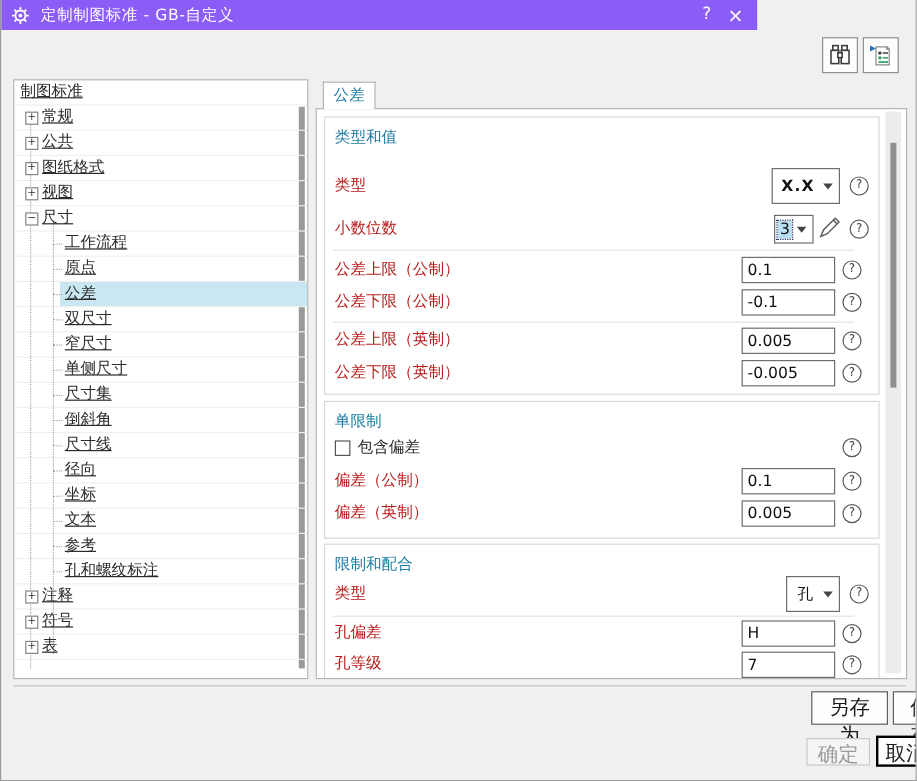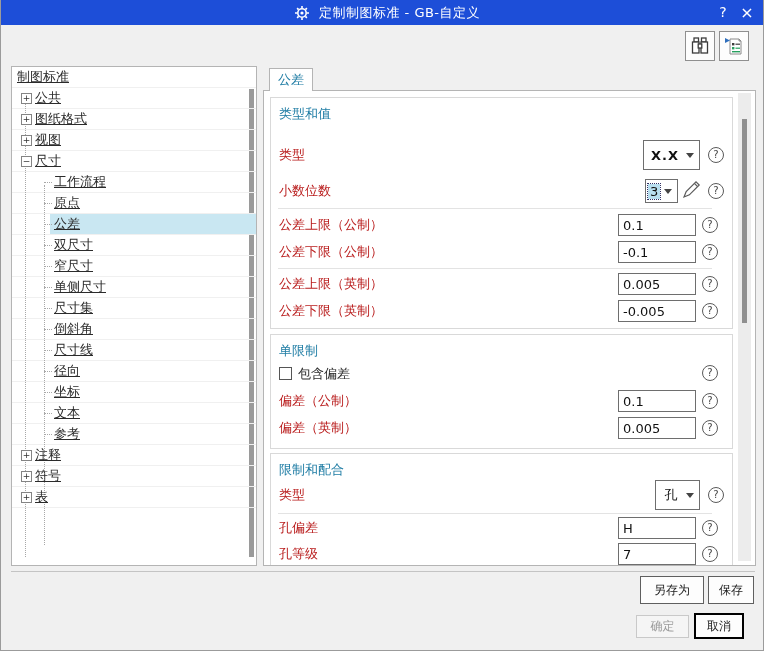--- a/index.html
+++ b/index.html
@@ -1,21 +1,21 @@
 <!DOCTYPE html>
 <html><head>
 <meta charset="utf-8">
 <style>
   html,body{margin:0;padding:0;}
   body{font-family:"DejaVu Sans","Liberation Sans",sans-serif;background:#dcdcdc;}
   .dialog{position:relative;width:764px;height:651px;background:#f0f0f0;overflow:hidden;
           border-left:1px solid #9b9b9b;border-right:1px solid #9b9b9b;border-bottom:1px solid #9b9b9b;box-sizing:border-box;}
   
-  .titlebar{position:absolute;left:0;top:0;width:764px;height:25px;background:#1d4ed8;color:#fff;
-            display:flex;align-items:center;justify-content:center;}
+  .titlebar{position:absolute;left:0;top:0;width:630px;height:25px;background:#8b5cf6;color:#fff;
+            display:flex;align-items:center;}
   .titlebar .gear{margin-left:8px;width:16px;height:16px;flex:0 0 auto;}
   .titlebar .ttl{margin-left:9px;font-size:13px;letter-spacing:.5px;}
   .titlebar .tbtn{position:absolute;top:0;width:24px;height:25px;text-align:center;line-height:25px;
                   font-size:14px;color:#fff;cursor:pointer;}
   .tbtn.help{right:30px;}
   .tbtn.close{right:6px;font-size:16px;}
   
   .toolbtn{position:absolute;width:30px;height:30px;background:#fdfdfd;border:1px solid #8f8f8f;
            box-sizing:border-box;display:flex;align-items:center;justify-content:center;cursor:pointer;}
   
@@ -61,21 +61,21 @@
         box-sizing:border-box;display:flex;align-items:center;cursor:pointer;}
   .spin .sval{margin-left:2px;padding:0 2px;font-size:13px;color:#111;background:#b8dff0;outline:1px dotted #336;}
   .spin .arr{width:0;height:0;border-left:4px solid transparent;border-right:4px solid transparent;
              border-top:5px solid #444;margin-left:4px;}
   .pencil{position:absolute;left:410px;width:20px;height:20px;cursor:pointer;}
   .panel-sb{position:absolute;left:474px;top:2px;width:13px;height:468px;background:#ececec;}
   .panel-thumb{position:absolute;left:4px;top:26px;width:5px;height:204px;background:#8f8f8f;}
   
   .footsep{position:absolute;left:10px;top:571px;width:744px;border-top:1px solid #c4c4c4;}
   .btn{position:absolute;background:#fdfdfd;border:1px solid #5f5f5f;box-sizing:border-box;
-       font-family:"DejaVu Sans","Liberation Sans",sans-serif;font-size:12px;color:#1b1b1b;cursor:pointer;}
+       font-family:"DejaVu Sans","Liberation Sans",sans-serif;font-size:17px;color:#1b1b1b;cursor:pointer;margin-left:36px;}
   .btn.saveas{left:639px;top:576px;width:64px;height:28px;}
   .btn.save{left:707px;top:576px;width:46px;height:28px;}
   .btn.ok{left:635px;top:615px;width:53px;height:23px;border:1px solid #c9c9c9;color:#9a9a9a;background:#f5f5f5;}
   .btn.cancel{left:693px;top:613px;width:50px;height:26px;border:2px solid #000000;}
 </style>
 </head>
 <body>
 
 <div class="dialog">
 
@@ -117,37 +117,39 @@
       </g>
     </svg>
   </div>
 
   <div class="tree">
     <div class="vline" style="left:13px;top:28px;height:462px;"></div>
     <div class="vline" style="left:32px;top:118px;height:360px;"></div>
     <div class="tree-thumb"></div>
 
     <div class="trow root"><span class="tlabel">制图标准</span></div>
+    <div class="trow l1"><span class="exp plus"></span><span class="tlabel">常规</span></div>
     <div class="trow l1"><span class="exp plus"></span><span class="tlabel">公共</span></div>
     <div class="trow l1"><span class="exp plus"></span><span class="tlabel">图纸格式</span></div>
     <div class="trow l1"><span class="exp plus"></span><span class="tlabel">视图</span></div>
     <div class="trow l1"><span class="exp minus"></span><span class="tlabel">尺寸</span></div>
     <div class="trow l2"><span class="tlabel">工作流程</span></div>
     <div class="trow l2"><span class="tlabel">原点</span></div>
     <div class="trow l2 sel"><span class="tlabel">公差</span></div>
     <div class="trow l2"><span class="tlabel">双尺寸</span></div>
     <div class="trow l2"><span class="tlabel">窄尺寸</span></div>
     <div class="trow l2"><span class="tlabel">单侧尺寸</span></div>
     <div class="trow l2"><span class="tlabel">尺寸集</span></div>
     <div class="trow l2"><span class="tlabel">倒斜角</span></div>
     <div class="trow l2"><span class="tlabel">尺寸线</span></div>
     <div class="trow l2"><span class="tlabel">径向</span></div>
     <div class="trow l2"><span class="tlabel">坐标</span></div>
     <div class="trow l2"><span class="tlabel">文本</span></div>
     <div class="trow l2"><span class="tlabel">参考</span></div>
+    <div class="trow l2"><span class="tlabel">孔和螺纹标注</span></div>
     <div class="trow l1"><span class="exp plus"></span><span class="tlabel">注释</span></div>
     <div class="trow l1"><span class="exp plus"></span><span class="tlabel">符号</span></div>
     <div class="trow l1"><span class="exp plus"></span><span class="tlabel">表</span></div>
 
   </div>
 
   <div class="tab">公差</div>
 
   <div class="panel">
 

